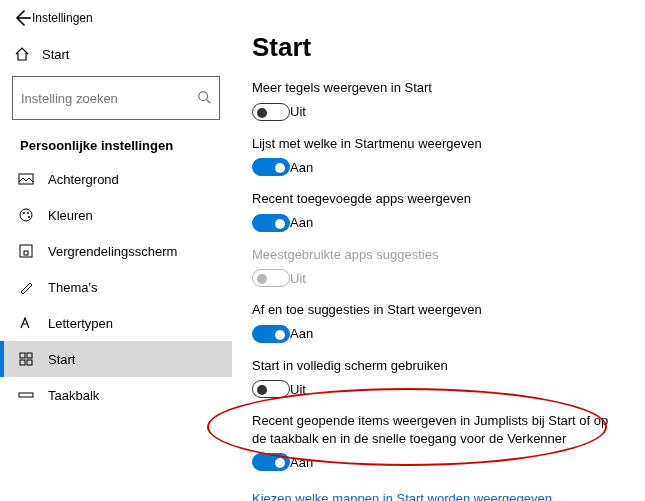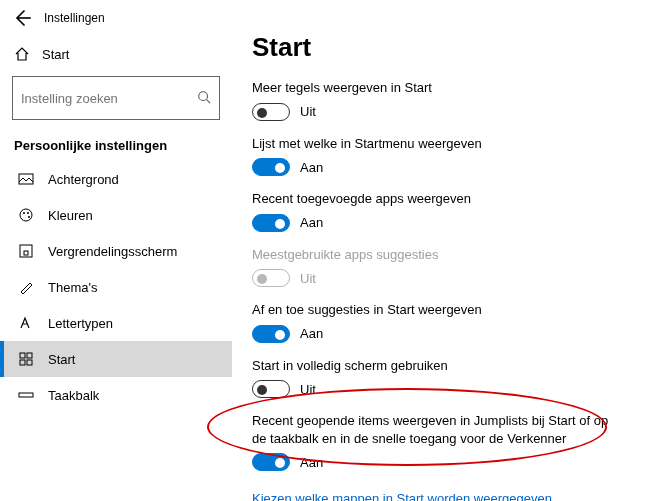--- a/index.html
+++ b/index.html
@@ -10,21 +10,21 @@
     background: #fff;
     width: 645px;
     height: 501px;
     overflow: hidden;
     position: relative;
   }
   .header {
     display: flex;
     align-items: center;
     padding: 8px 12px 4px 12px;
-    gap: 12px;
+    gap: 0;
   }
   .header-title {
     font-size: 12px;
     font-weight: 400;
   }
   .back-btn {
     width: 20px; height: 20px;
     display: flex; align-items: center; justify-content: center;
     cursor: pointer;
   }
@@ -52,21 +52,21 @@
     justify-content: space-between;
   }
   .search-box input {
     border: none;
     outline: none;
     font-size: 13px;
     width: 160px;
     background: transparent;
   }
   .category-header {
-    padding: 4px 14px 8px 14px;
+    padding: 4px 14px 8px 20px;
     font-weight: 600;
     font-size: 13px;
   }
   .nav-item {
     display: flex;
     align-items: center;
     gap: 14px;
     padding: 10px 14px;
     font-size: 13px;
     cursor: pointer;
@@ -98,21 +98,20 @@
   .setting-label {
     font-size: 13px;
     margin-bottom: 6px;
     line-height: 1.35;
     max-width: 360px;
   }
   .setting-label.disabled { color: #a0a0a0; }
   .toggle-row {
     display: flex;
     align-items: center;
-    gap: 10px;
   }
   .toggle {
     width: 38px; height: 18px;
     border-radius: 10px;
     position: relative;
     cursor: pointer;
   }
   .toggle .knob {
     position: absolute;
     width: 10px; height: 10px;

